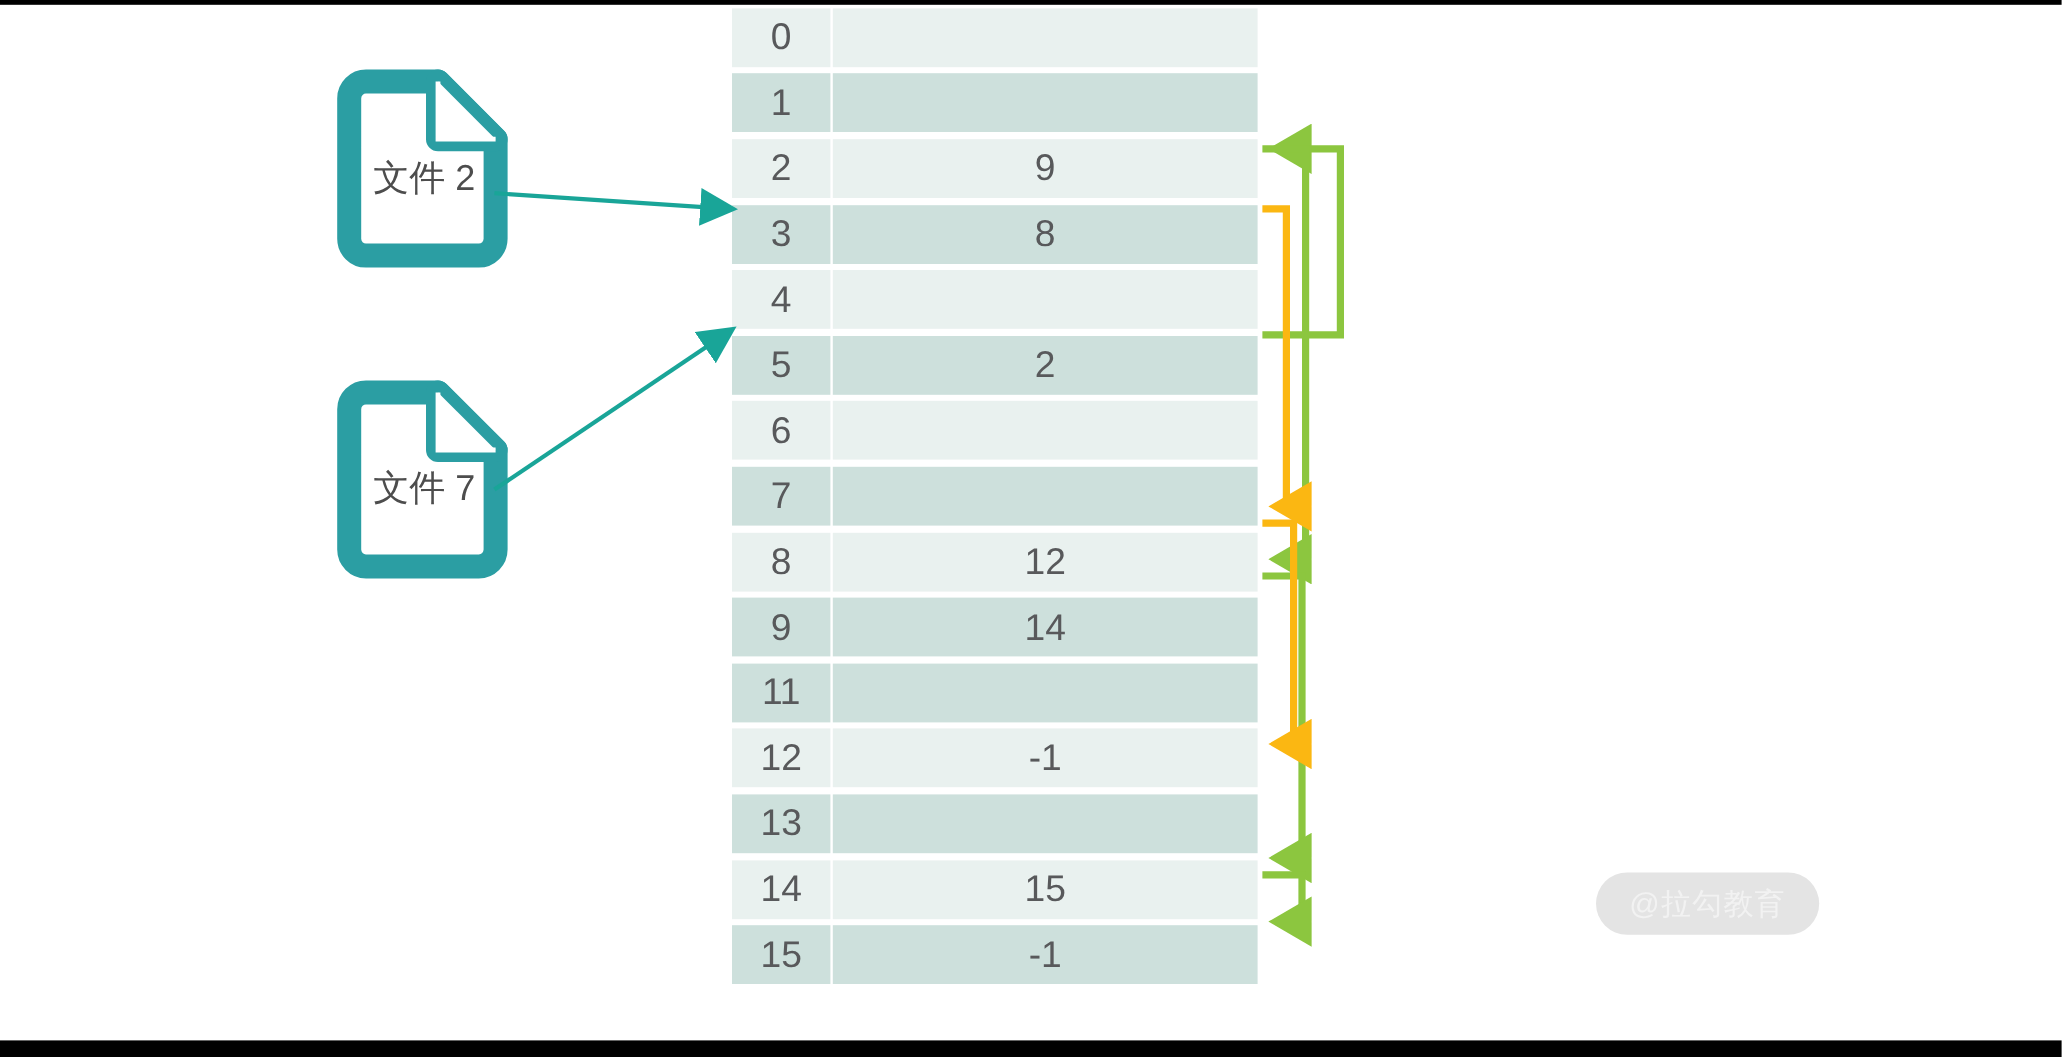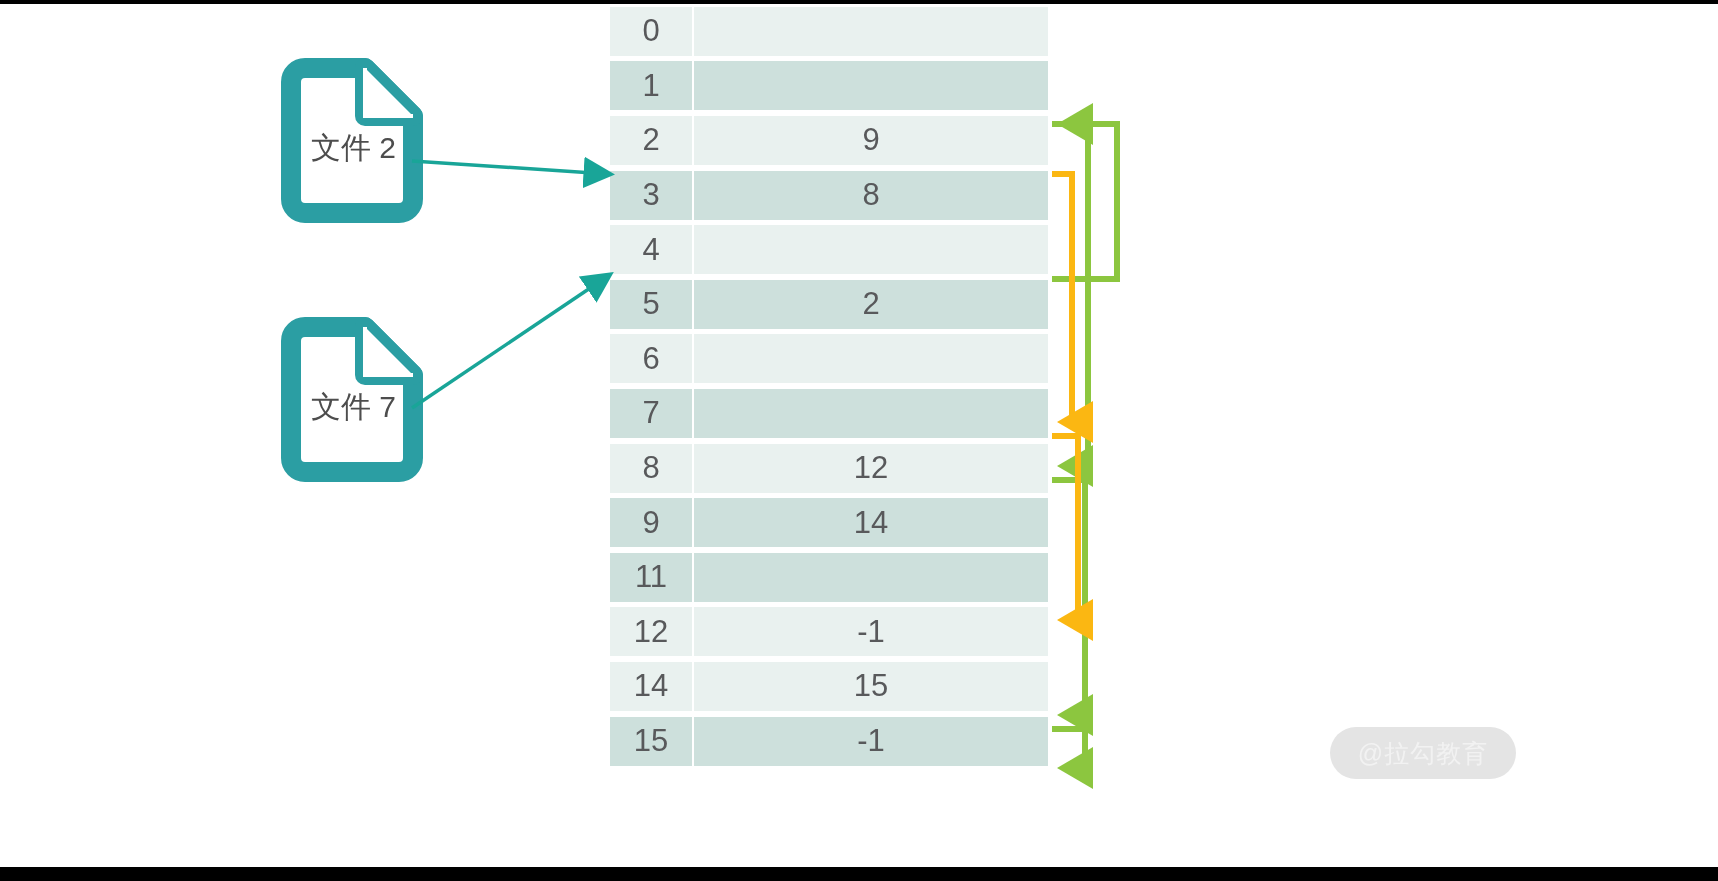--- a/index.html
+++ b/index.html
@@ -112,20 +112,24 @@
       <div class="cell-value">14</div>
     </div>
     <div class="fat-row odd">
       <div class="cell-index">11</div>
       <div class="cell-value"></div>
     </div>
     <div class="fat-row even">
       <div class="cell-index">12</div>
       <div class="cell-value">-1</div>
     </div>
+    <div class="fat-row odd">
+      <div class="cell-index">13</div>
+      <div class="cell-value"></div>
+    </div>
     <div class="fat-row even">
       <div class="cell-index">14</div>
       <div class="cell-value">15</div>
     </div>
     <div class="fat-row odd">
       <div class="cell-index">15</div>
       <div class="cell-value">-1</div>
     </div>
   </div>
 

